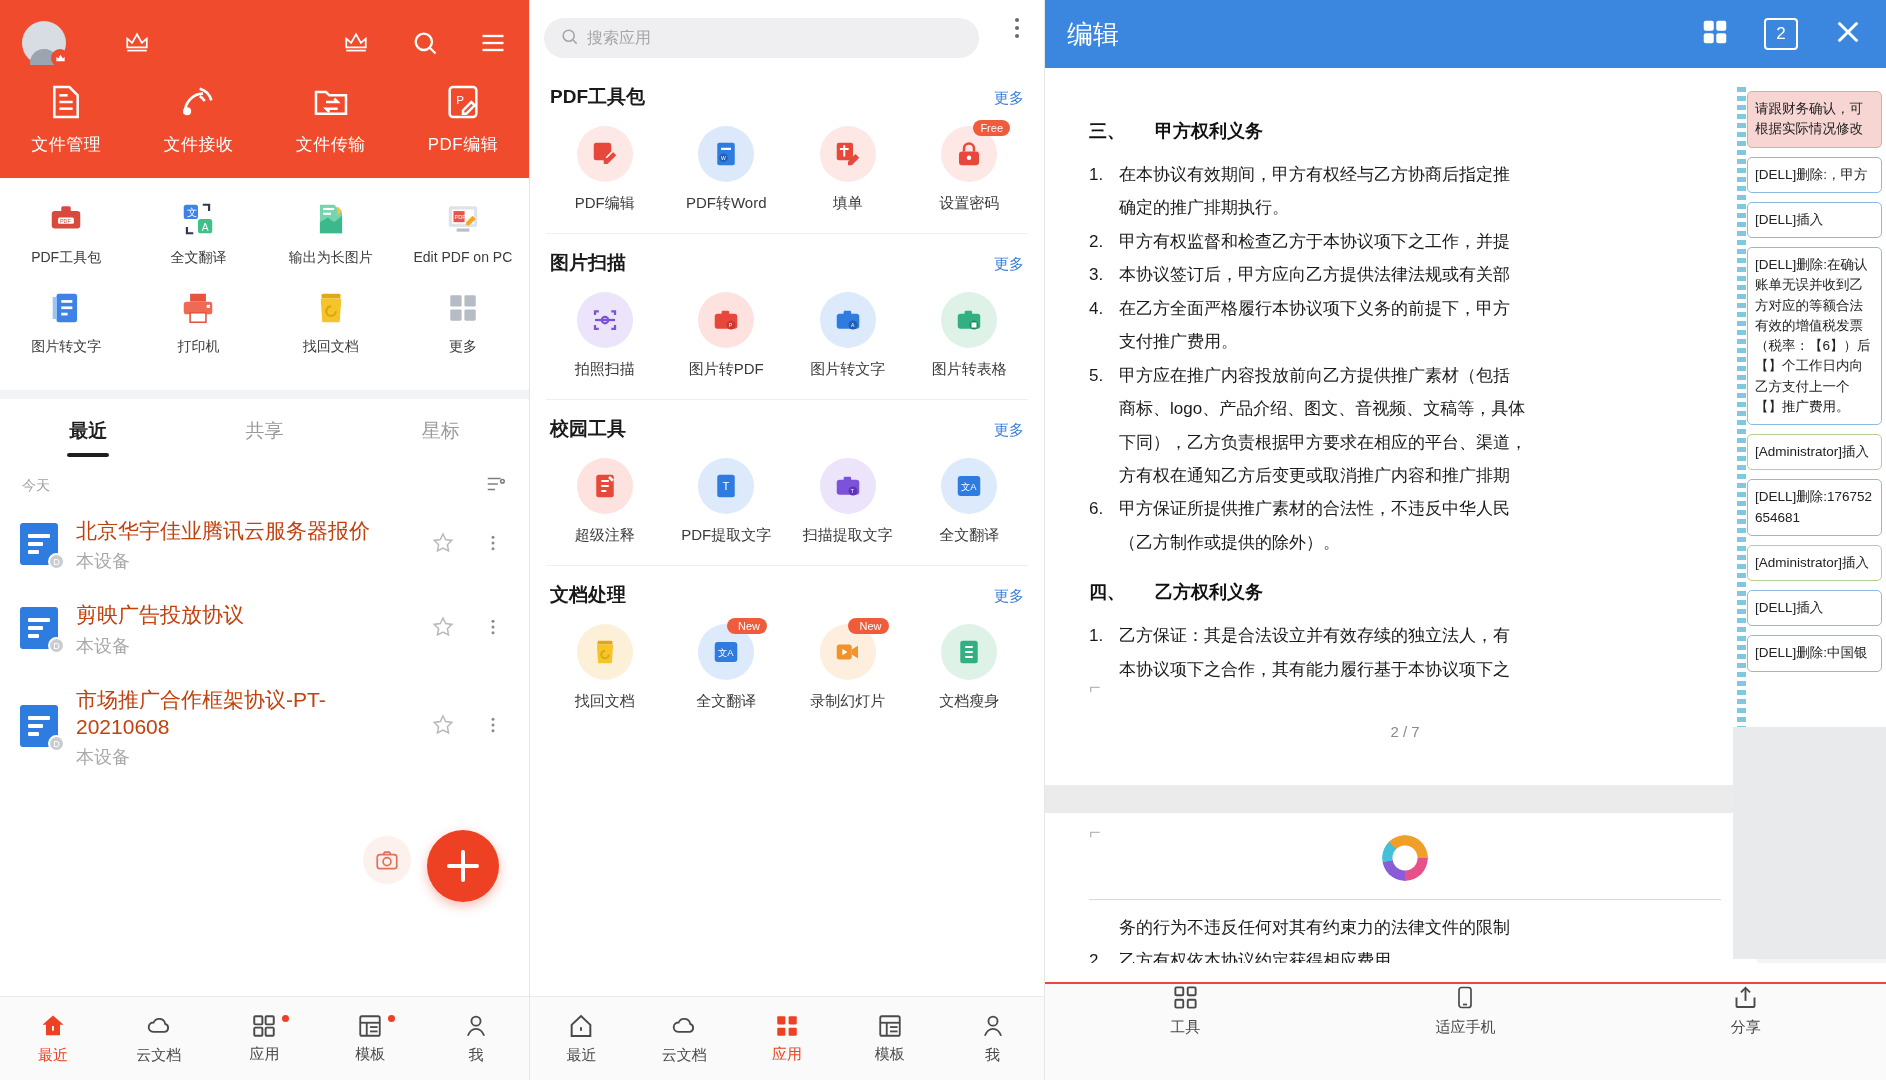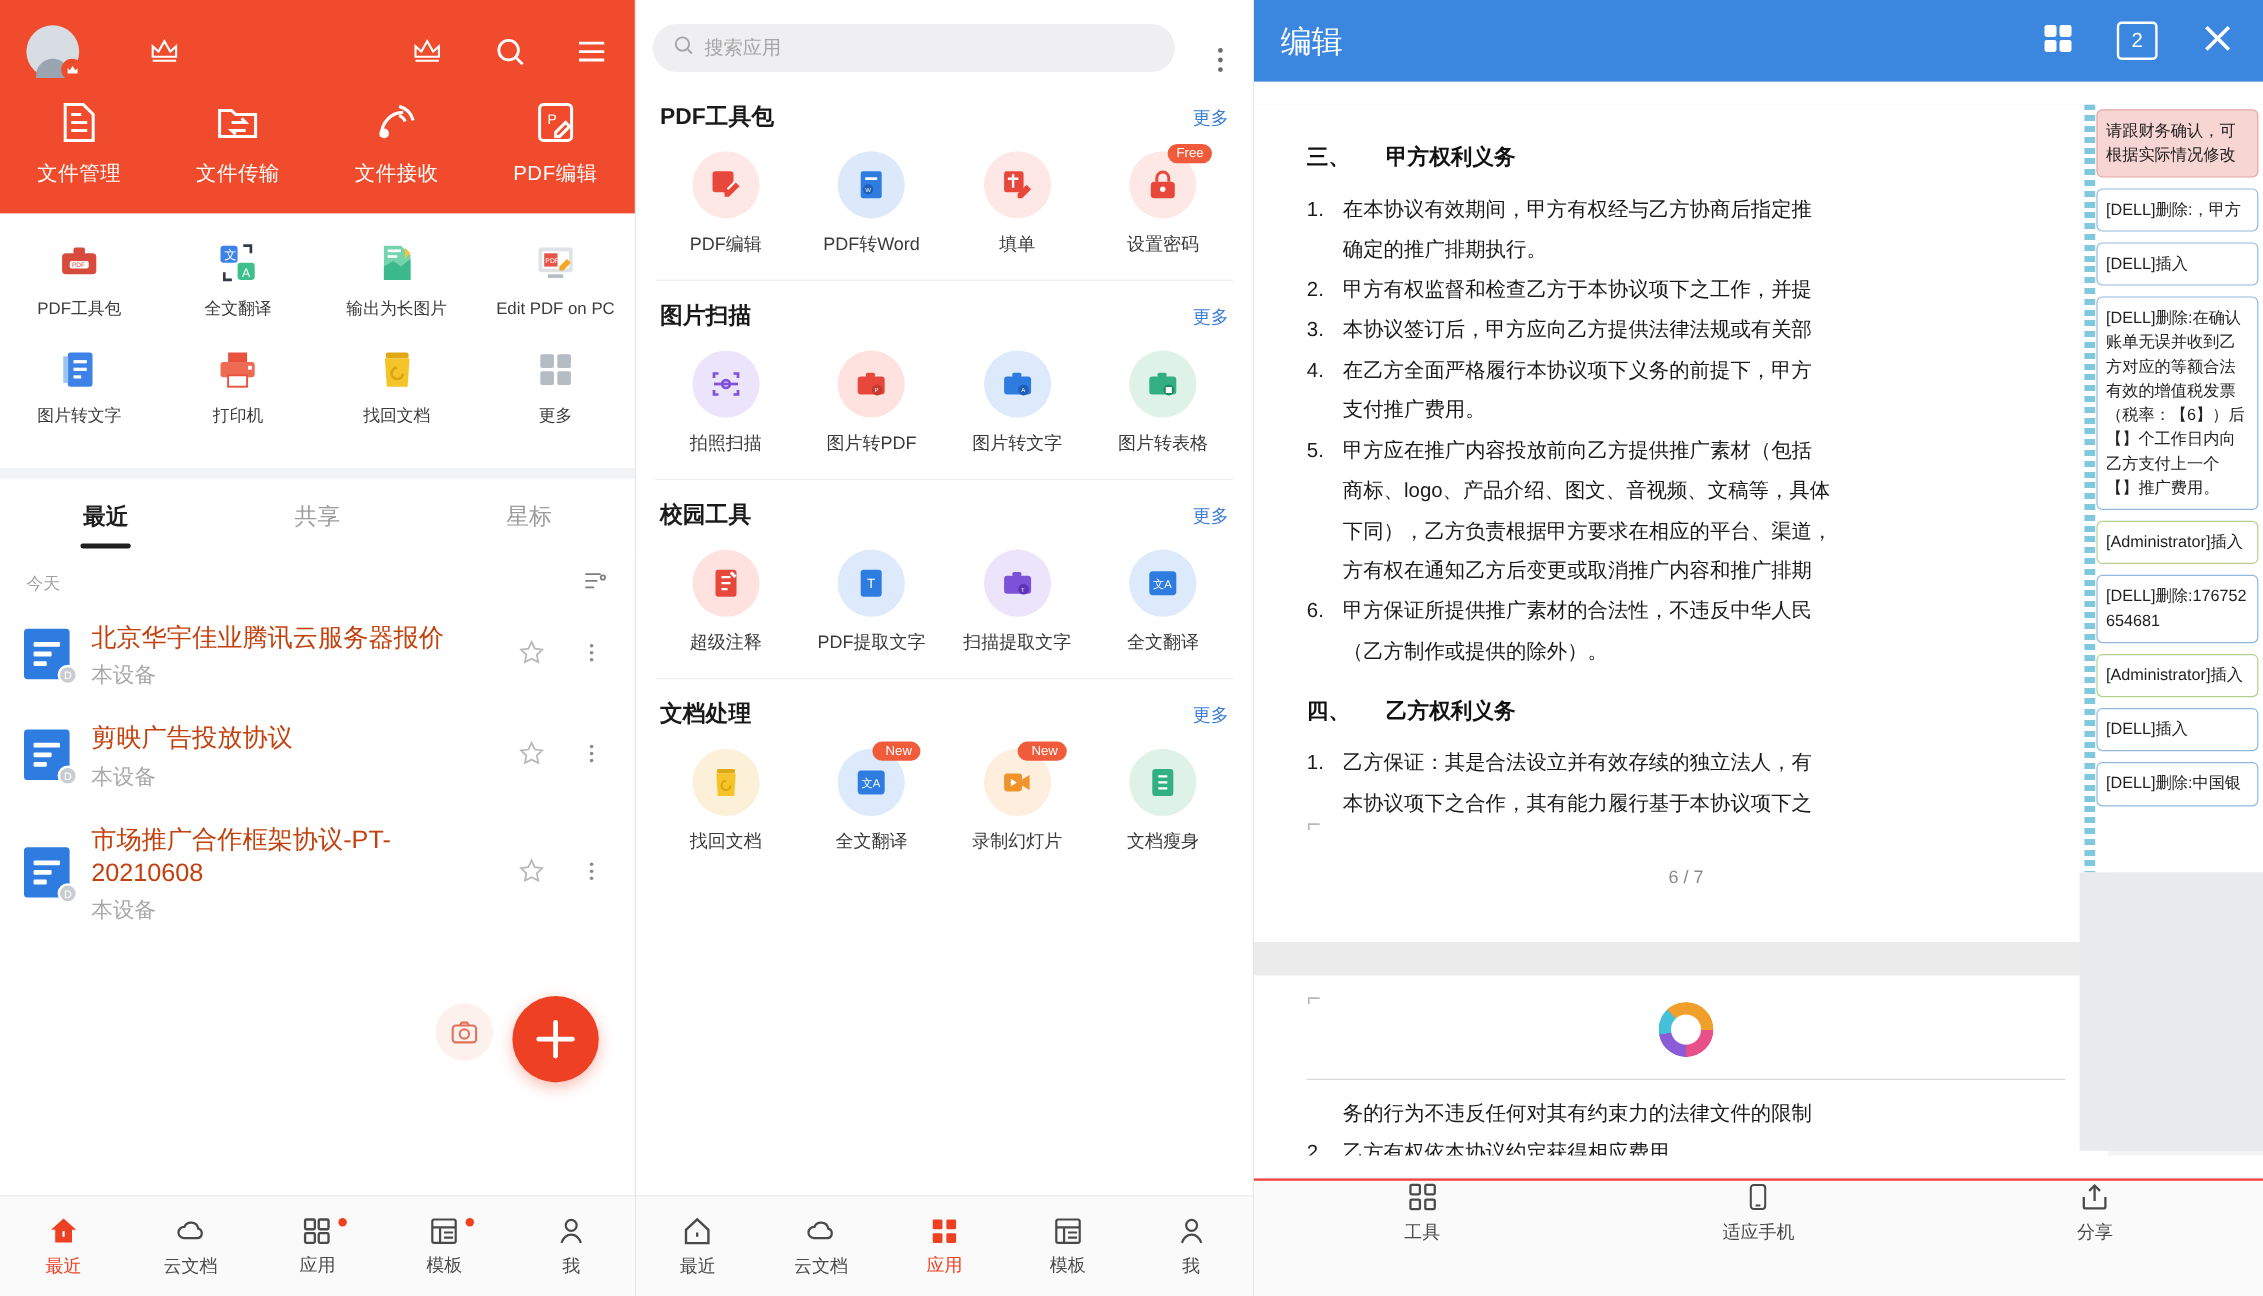--- a/index.html
+++ b/index.html
@@ -81,21 +81,21 @@
     display: flex; align-items: center; }
   .bn { flex: 1; display: flex; flex-direction: column; align-items: center; gap: 6px; position: relative; }
   .bn .bnl { font-size: 15px; color: #4a4a4a; }
   .bn.active .bnl { color: #ee4023; }
   .bn .dot { position: absolute; top: 2px; right: 28px; width: 7px; height: 7px;
     border-radius: 50%; background: #ee4023; }
 
   
   .panel-mid { width: 515px; height: 1080px; background: #fff; display: flex; flex-direction: column;
     border-right: 1px solid #e6e6e6; }
-  .mp-search { height: 68px; display: flex; align-items: flex-end; padding: 8px 14px; gap: 25px; background:#fff; }
+  .mp-search { height: 68px; display: flex; align-items: flex-start; padding: 18px 14px; gap: 25px; background:#fff; }
   .searchbox { flex: 1; height: 40px; border-radius: 20px; background: #efeff1;
     display: flex; align-items: center; gap: 8px; padding: 0 16px; }
   .searchbox .ph { font-size: 16px; color: #a6a6a6; }
   .kebab { width: 26px; display:flex; flex-direction:column; align-items:center; gap:4px; }
   .kebab i { width: 4px; height: 4px; border-radius: 50%; background: #6b6b6b; display:block; }
 
   .mp-scroll { flex: 1; overflow: hidden; padding: 0 16px; }
   .sect { padding: 16px 0 6px 0; border-top: 1px solid #efefef; }
   .sect:first-child { border-top: none; }
   .sect-hd { display: flex; align-items: baseline; padding: 0 4px 16px 4px; }
@@ -208,35 +208,35 @@
         <div class="qitem">
           <svg width="40" height="40" viewBox="0 0 24 24" fill="none" stroke="#fff" stroke-width="1.5">
             <path d="M5 3h9l5 5v13H5z"></path>
               <line x1="8" y1="8" x2="13" y2="8"></line>
               <line x1="8" y1="12" x2="16" y2="12"></line>
               <line x1="8" y1="16" x2="16" y2="16"></line>
           </svg>
           <span class="qlbl">文件管理</span>
         </div>
         <div class="qitem">
-          <svg width="40" height="40" viewBox="0 0 24 24" fill="none" stroke="#fff" stroke-width="1.5">
-            <path d="M3 6h6l2 2h10v11H3z"></path>
-              <path d="M9 12h7l-2-2"></path>
-              <path d="M16 16H9l2 2"></path>
-          </svg>
-          <span class="qlbl">文件传输</span>
-        </div>
-        <div class="qitem">
           <svg width="40" height="40" viewBox="0 0 24 24" fill="none" stroke="#fff" stroke-width="1.6">
             <path d="M4 19c0-7 5-12 11-12"></path>
               <circle cx="5.5" cy="17.5" r="1.6" fill="#fff"></circle>
             <path d="M13 4a10 10 0 0 1 7 7"></path>
               <path d="M13 8.5a6 6 0 0 1 3 3"></path>
           </svg>
           <span class="qlbl">文件接收</span>
+        </div>
+        <div class="qitem">
+          <svg width="40" height="40" viewBox="0 0 24 24" fill="none" stroke="#fff" stroke-width="1.5">
+            <path d="M3 6h6l2 2h10v11H3z"></path>
+              <path d="M9 12h7l-2-2"></path>
+              <path d="M16 16H9l2 2"></path>
+          </svg>
+          <span class="qlbl">文件传输</span>
         </div>
         <div class="qitem">
           <svg width="40" height="40" viewBox="0 0 24 24" fill="none" stroke="#fff" stroke-width="1.5">
             <rect x="4" y="3" width="16" height="18" rx="2"></rect>
               <text x="8" y="13" font-size="7" fill="#fff" stroke="none">P</text>
             <path d="M12 17l5-5 2 2-5 5h-2z"></path>
           </svg>
           <span class="qlbl">PDF编辑</span>
         </div>
       </div>
@@ -854,21 +854,21 @@
         <div class="doc-li">
             <span class="num">1.</span>
             <span class="txt">乙方保证：其是合法设立并有效存续的独立法人，有</span>
           </div>
         <div class="doc-li">
             <span class="num"></span>
             <span class="txt">本协议项下之合作，其有能力履行基于本协议项下之</span>
           </div>
 
         <div class="pgmark" style="left:44px; bottom:86px">⌐</div>
-        <div class="pagenum" style="margin-top:38px">6 / 7</div>
+        <div class="pagenum" style="margin-top:38px">2 / 7</div>
       </div>
 
       <div class="doc-gap"></div>
 
       <div class="docpage2">
         <div class="pgmark" style="left:44px; top:8px">⌐</div>
         <div class="oray">
           <div class="ring"></div>
         </div>
         <div class="doc-rule"></div>

